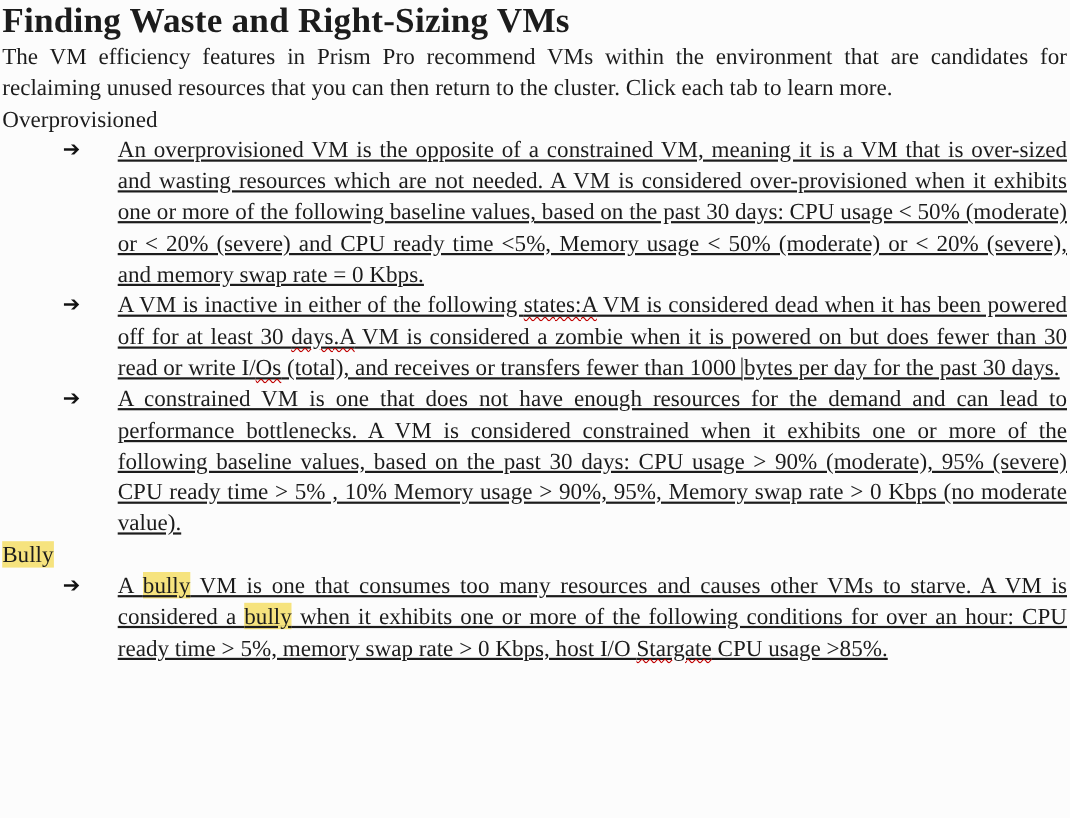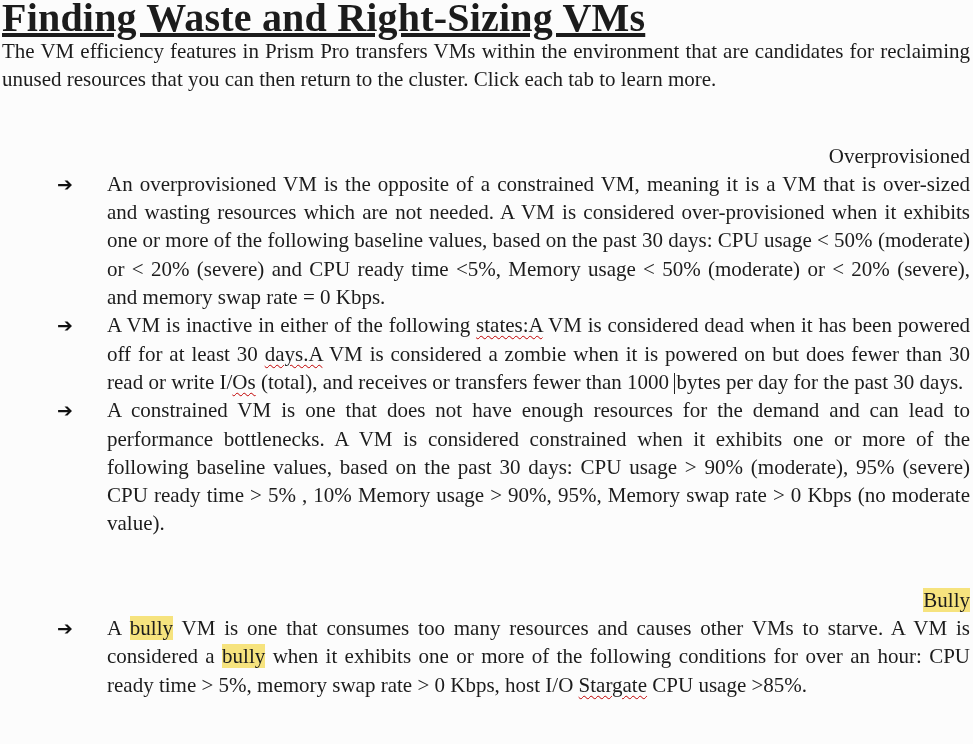--- a/index.html
+++ b/index.html
@@ -11,55 +11,54 @@
     width: 973px;
     height: 744px;
     overflow: hidden;
     font-family: "Liberation Serif", "DejaVu Serif", serif;
     color: #1c1c1c;
   }
   .doc {
     padding: 0 3px 0 2px;
   }
   .doc-title {
-    font-size: 40px;
+    font-size: 32px;
     font-weight: bold;
     line-height: 36px;
     margin: 0 0 1px 0;
     letter-spacing: 0.2px;
-    text-decoration: underline;
   }
   .body-text {
     font-size: 21px;
     line-height: 28.3px;
   }
   .intro {
     margin: 0;
     text-align: justify;
   }
   .section-heading {
-    text-align: right;
-    margin-top: 48px;
+    text-align: left;
   }
   .bullet {
     display: flex;
     align-items: flex-start;
   }
   .arrow {
     flex: 0 0 50px;
     padding-left: 55px;
     font-family: "DejaVu Sans", sans-serif;
     font-weight: bold;
     font-size: 19px;
     line-height: 28.3px;
     color: #111111;
   }
   .bullet-text {
     flex: 1 1 auto;
     text-align: justify;
+    text-decoration: underline;
   }
   .hl {
     background: var(--hl-color, #f6e37e);
   }
   .sq {
     text-decoration-line: underline;
     text-decoration-style: wavy;
     text-decoration-color: var(--sq-color, #c00000);
     text-decoration-thickness: 1px;
     text-underline-offset: 3px;
@@ -71,21 +70,21 @@
     border-left: 1.6px solid #222222;
     vertical-align: text-bottom;
     margin-right: 1px;
   }
 </style>
 </head>
 <body>
 
 <div class="doc">
   <h1 class="doc-title">Finding Waste and Right-Sizing VMs</h1>
-  <p class="intro body-text">The VM efficiency features in Prism Pro transfers VMs within the environment that are candidates for reclaiming unused resources that you can then return to the cluster. Click each tab to learn more.</p>
+  <p class="intro body-text">The VM efficiency features in Prism Pro recommend VMs within the environment that are candidates for reclaiming unused resources that you can then return to the cluster. Click each tab to learn more.</p>
   <div class="body-text">
       <div>
         <div class="section-heading"><span>Overprovisioned</span></div>
         <div class="bullet">
           <span class="arrow">➔</span>
           <div class="bullet-text"><span>An overprovisioned VM is the opposite of a constrained VM, meaning it is a VM that is over-sized and wasting resources which are not needed. A VM is considered over-provisioned when it exhibits one or more of the following baseline values, based on the past 30 days: CPU usage &lt; 50% (moderate) or &lt; 20% (severe) and CPU ready time &lt;5%, Memory usage &lt; 50% (moderate) or &lt; 20% (severe), and memory swap rate = 0 Kbps.</span></div>
         </div>
       </div>
       <div>
         <div class="bullet">

